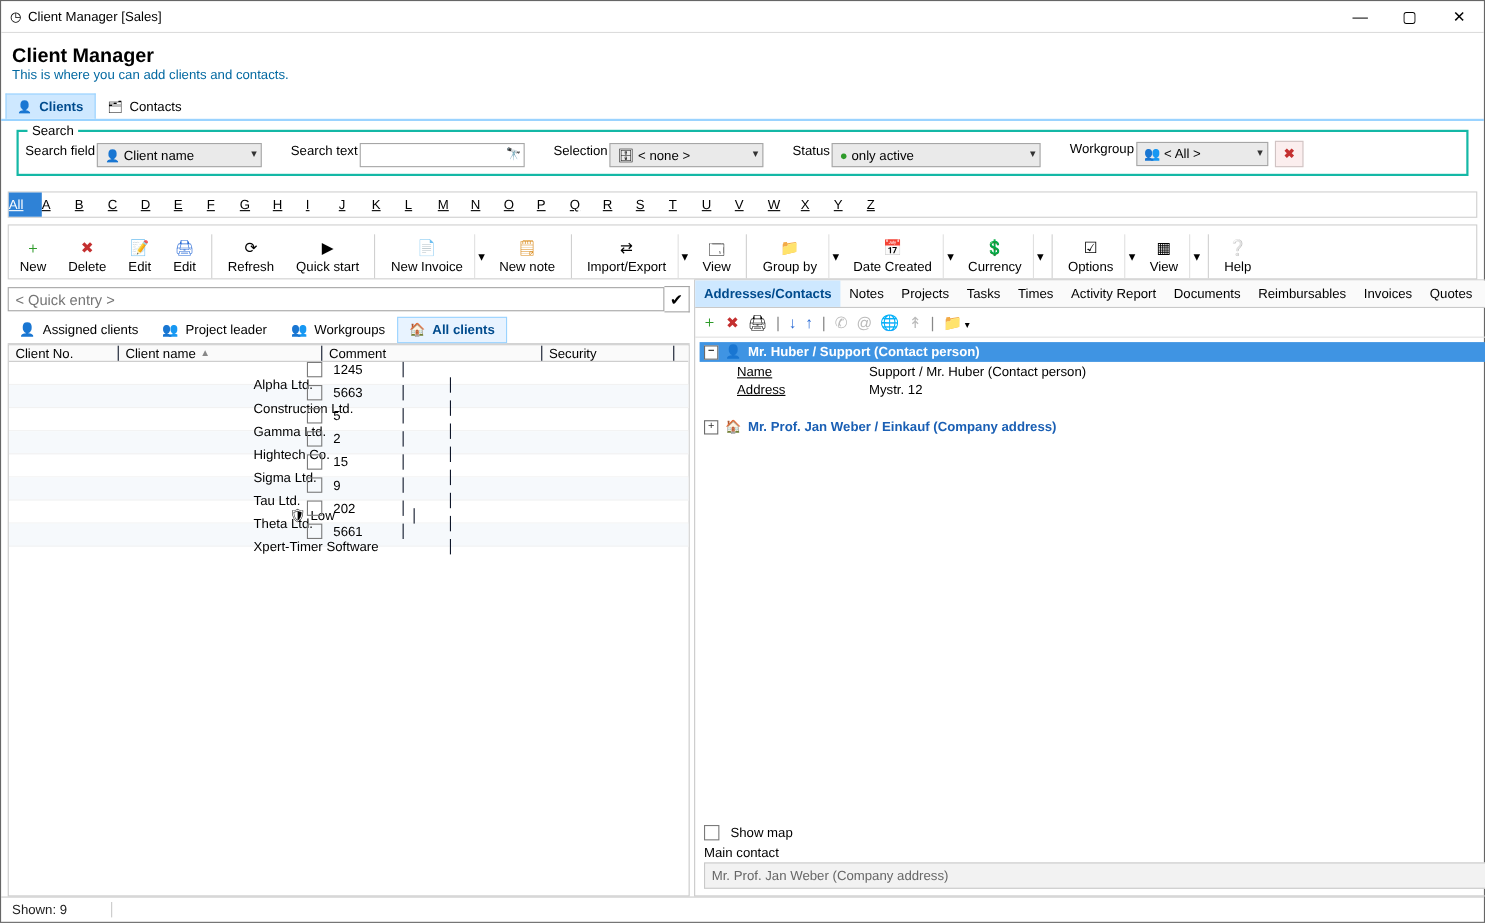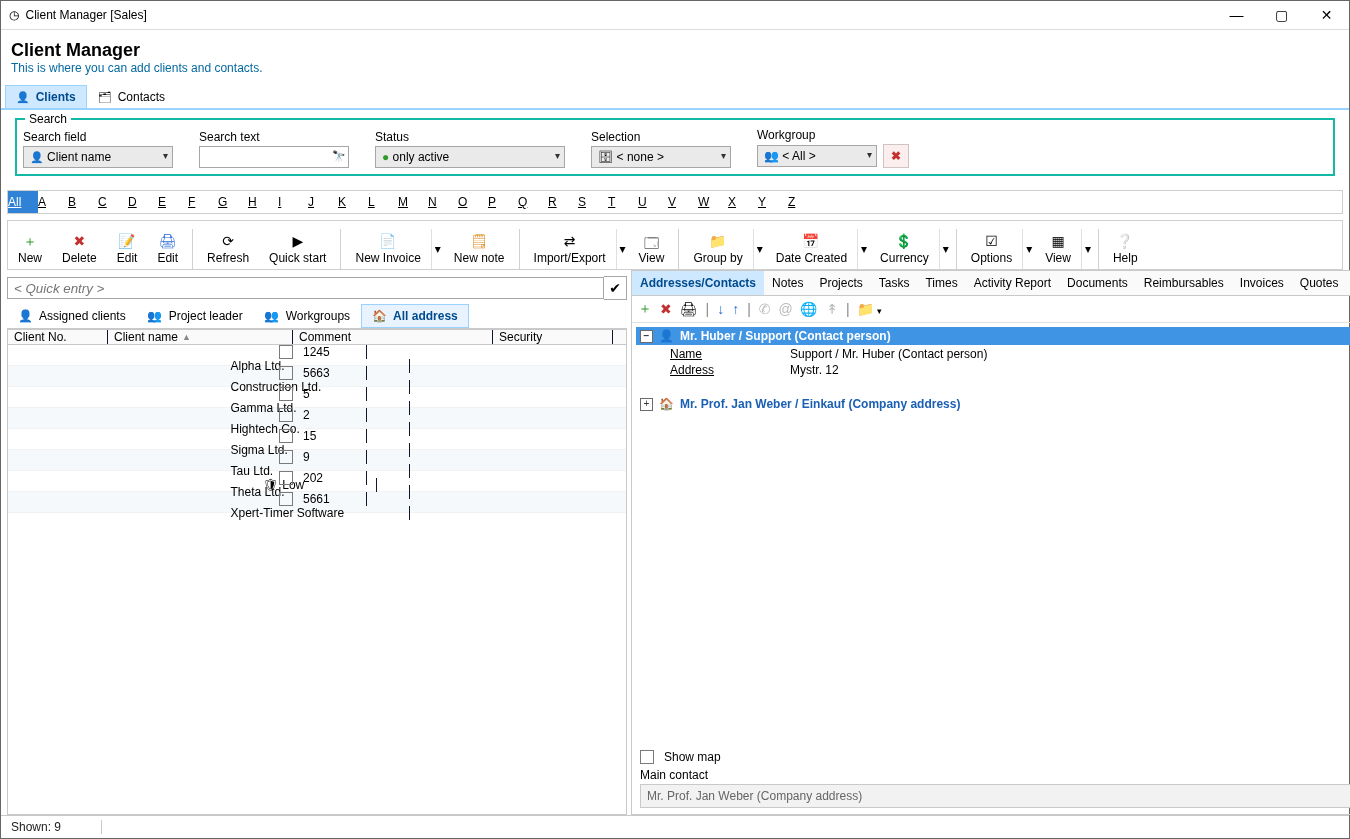--- a/index.html
+++ b/index.html
@@ -9,39 +9,39 @@
   .wincontrols{display:flex;}
   .wincontrols div{width:45px;height:28px;display:flex;align-items:center;justify-content:center;font-size:14px;cursor:default;}
   .header{padding:10px 10px 6px 10px;}
   .header h1{margin:0;font-size:18px;font-weight:700;}
   .header .sub{margin-top:0;color:#0369a1;}
   .tabs-main{display:flex;border-bottom:2px solid #9ad3ff;padding:0 4px;margin-top:4px;}
   .tab{padding:4px 10px;display:flex;align-items:center;gap:6px;border:1px solid transparent;border-bottom:none;cursor:default;}
   .tab.active{background:#cee8ff;border-color:#9ad3ff;color:#004b8d;font-weight:600;}
   .filters-wrap{padding:4px 10px;}
   .filters{display:flex;gap:26px;align-items:flex-end;}
-  .field{display:flex;flex-direction:column;gap:2px;}
+  .field{display:flex;flex-direction:row;gap:2px;}
   .field label{font-size:12px;}
   .combo{height:22px;border:1px solid #a6a6a6;background:#eaeaea;display:flex;align-items:center;padding:0 18px 0 6px;position:relative;min-width:150px;box-sizing:border-box;}
   .combo::after{content:"▾";position:absolute;right:4px;top:3px;font-size:10px;color:#333;}
   .textbox{height:22px;border:1px solid #a6a6a6;background:#fff;min-width:150px;display:flex;align-items:center;padding:0 4px;position:relative;box-sizing:border-box;}
   .textbox .binoc{position:absolute;right:2px;top:3px;font-size:11px;}
   .xbtn{width:24px;height:22px;border:1px solid #d0c3c3;background:#fbeeee;display:flex;align-items:center;justify-content:center;color:#c43030;font-weight:bold;margin-left:6px;}
   .alpha{display:flex;border:1px solid #cfcfcf;margin:6px 6px 0 6px;}
   .alpha div{flex:0 0 auto;min-width:30px;text-align:left;padding:4px 0;cursor:default;text-decoration:underline;}
   .alpha div.active{background:#2f82d6;color:#fff;}
   .toolbar{display:flex;align-items:flex-end;border:1px solid #cfcfcf;margin:6px 6px 0 6px;height:48px;}
   .tbtn{display:flex;flex-direction:column;align-items:center;justify-content:flex-end;padding:4px 10px;height:100%;box-sizing:border-box;font-size:12px;cursor:default;gap:2px;position:relative;}
   .tbtn .ic{font-size:14px;height:16px;}
   .tsep{width:1px;background:#d0d0d0;height:40px;margin:0 4px;}
   .content{display:flex;flex:1;min-height:0;padding:0 6px 0 6px;}
   .left{flex:0 0 620px;display:flex;flex-direction:column;min-height:0;}
   .right{flex:1;display:flex;flex-direction:column;min-height:0;margin-left:4px;border:1px solid #c9c9c9;}
   .quick{display:flex;align-items:center;margin:6px 0 4px 0;}
-  .quick input{flex:1;height:22px;border:1px solid #a6a6a6;padding:0 6px;font-style:italic;color:#8a8a8a;box-sizing:border-box;}
+  .quick input{flex:1;height:22px;border:1px solid #a6a6a6;padding:0 6px;color:#8a8a8a;box-sizing:border-box;}
   .quick .chk{width:22px;height:22px;border:1px solid #a6a6a6;border-left:none;display:flex;align-items:center;justify-content:center;font-size:14px;}
   .subtabs{display:flex;border-bottom:1px solid #c9c9c9;}
   .subtab{padding:4px 10px;display:flex;align-items:center;gap:6px;border:1px solid transparent;cursor:default;}
   .subtab.active{background:#e8f3ff;border-color:#9ad3ff;color:#004b8d;font-weight:600;}
   .grid{flex:1;border:1px solid #c9c9c9;display:flex;flex-direction:column;overflow:auto;}
   .grid-head{display:flex;background:#fafafa;border-bottom:1px solid #c9c9c9;font-weight:400;}
   .col{padding:0 6px;border-right:1px solid #0f172a;box-sizing:border-box;display:flex;align-items:center;gap:4px;}
   .c1{width:100px;} .c2{width:185px;} .c3{width:200px;} .c4{width:120px;}
   .row{display:flex;border-bottom:1px solid #f2f2f2;height:20px;align-items:center;flex-direction:column;}
   .row:nth-child(even){background:#f6f9fc;}
@@ -120,31 +120,31 @@
           </div>
         </div>
         <div class="field">
           <label>Search text</label>
           <div class="textbox">
             <span></span>
             <span class="binoc">🔭</span>
           </div>
         </div>
         <div class="field">
+          <label>Selection</label>
+          <div class="combo" style="min-width:140px">
+            <span>🗄</span>&nbsp;
+            <span>&lt; none &gt;</span>
+          </div>
+        </div>
+        <div class="field">
           <label>Status</label>
           <div class="combo" style="min-width:190px">
             <span class="green">●</span>&nbsp;
             <span>only active</span>
-          </div>
-        </div>
-        <div class="field">
-          <label>Selection</label>
-          <div class="combo" style="min-width:140px">
-            <span>🗄</span>&nbsp;
-            <span>&lt; none &gt;</span>
           </div>
         </div>
         <div class="field">
           <label>Workgroup</label>
           <div style="display:flex;align-items:center;">
             <div class="combo" style="min-width:120px">
               <span>👥</span>&nbsp;
               <span>&lt; All &gt;</span>
             </div>
             <div class="xbtn">✖</div>
@@ -292,21 +292,21 @@
         <div class="subtab">
             <span>👥</span>
             <span>Project leader</span>
           </div>
         <div class="subtab">
             <span>👥</span>
             <span>Workgroups</span>
           </div>
         <div class="subtab active">
             <span>🏠</span>
-            <span>All address</span>
+            <span>All clients</span>
           </div>
       </div>
       <div class="grid">
         <div class="grid-head">
           <div class="col c1">Client No.</div>
           <div class="col c2">
               <span>Client name</span>
               <span style="font-size:9px;color:#888;">▲</span>
             </div>
           <div class="col c3">Comment</div>

